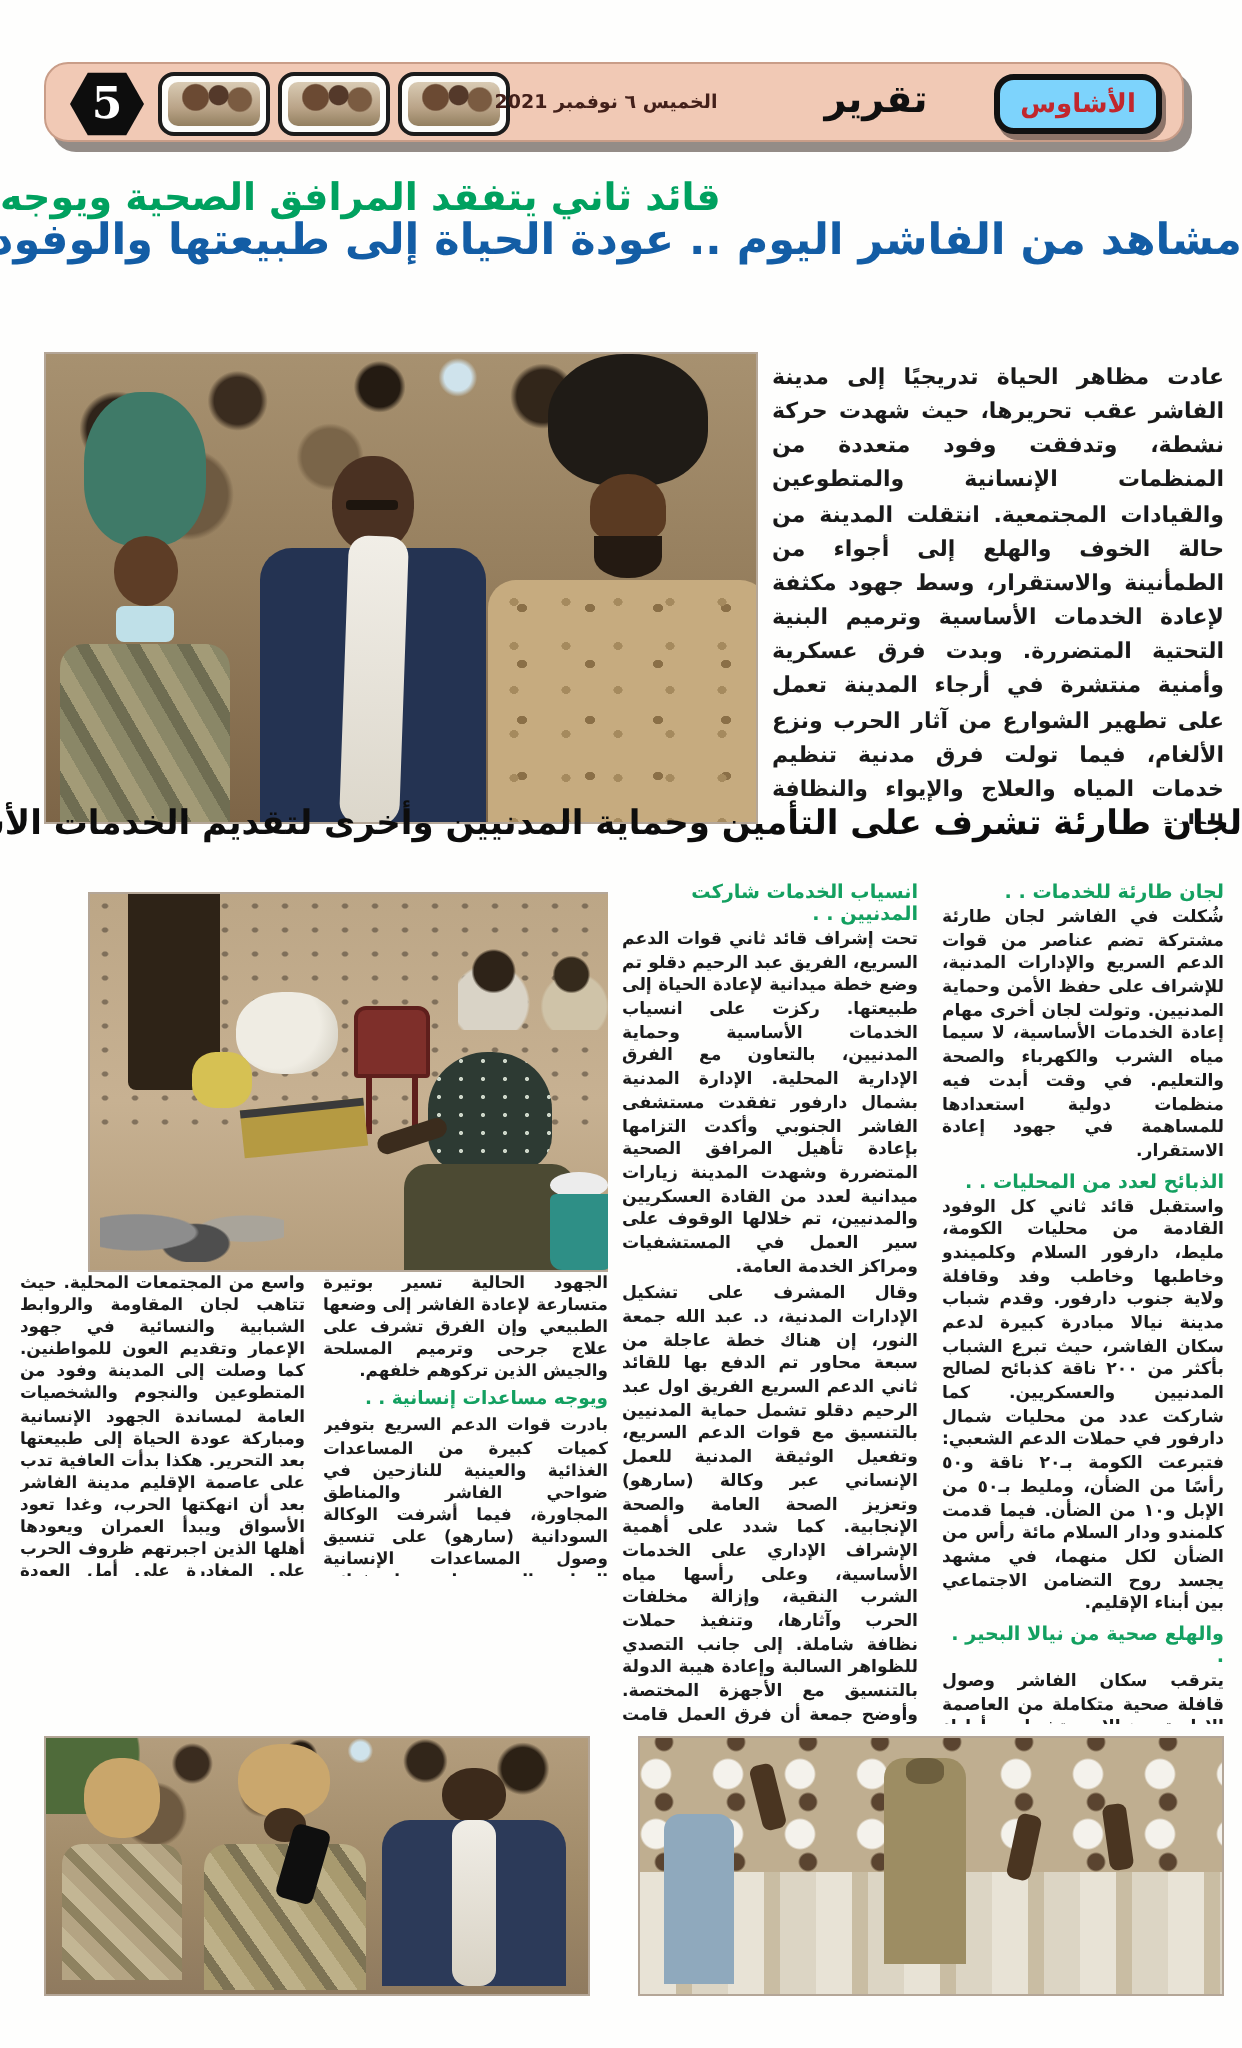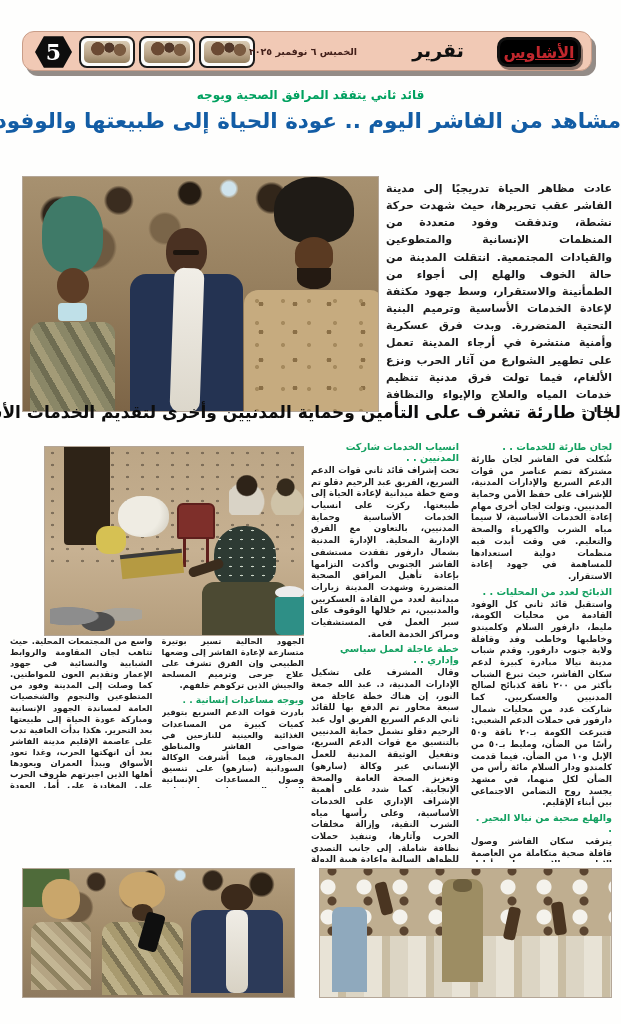--- a/index.html
+++ b/index.html
@@ -21,28 +21,28 @@
     background:
       radial-gradient(circle at 30% 35%, #6b4a33 0 18%, transparent 20%),
       radial-gradient(circle at 55% 30%, #54392a 0 16%, transparent 18%),
       radial-gradient(circle at 78% 40%, #7a5b41 0 15%, transparent 17%),
       linear-gradient(180deg,#d9cbb4 0%, #b9a387 60%, #938060 100%); }
   .t1 { left:56px; } .t2 { left:116px; } .t3 { left:176px; }
   .mast-date { position:absolute; left:212px; top:14px; width:136px; text-align:center;
     font-size:9.5px; font-weight:bold; color:#43201a; }
   .mast-section { position:absolute; left:372px; top:7px; width:86px; text-align:center;
     font-size:19px; font-weight:900; color:#101010; }
-  .mast-logo { position:absolute; right:10px; top:5px; width:84px; height:30px; background:#000000;
+  .mast-logo { position:absolute; right:10px; top:5px; width:84px; height:30px; background:#7dd3fc;
     border:3px solid #111; border-radius:10px; box-shadow:2px 3px 0 rgba(40,30,28,.5);
     display:flex; align-items:center; justify-content:center;
-    color:#c1272d; font-size:16px; font-weight:900;text-decoration:underline; }
-
-  
-  .kicker { position:absolute; top:88px; left:0; width:100%; text-align:center;
-    color:#00a15f; font-size:12px; font-weight:900; }
+    color:#c1272d; font-size:13px; font-weight:900; }
+
+  
+  .kicker { position:absolute; top:88px; left:0; width:100%; text-align:left;
+    color:#00a15f; font-size:19px; font-weight:900; }
   .headline-main { position:absolute; top:108px; left:0; width:100%; text-align:center;
     color:#135da5; font-size:21.5px; font-weight:900; white-space:nowrap; }
 
   
   .ph { position:absolute; border:1px solid #b4a697; overflow:hidden; }
   .photo-main { left:22px; top:176px; width:357px; height:236px;
     background:linear-gradient(180deg,#a79170 0%, #97805f 45%, #7d6547 100%); }
   .bgheads { position:absolute; inset:0;
     background:
       radial-gradient(circle at 10% 16%, #2f241a 0 4%, transparent 5%),
@@ -188,21 +188,21 @@
     <div class="badge5">5</div>
     <div class="thumb t1">
         <div class="tfill"></div>
       </div>
     <div class="thumb t2">
         <div class="tfill"></div>
       </div>
     <div class="thumb t3">
         <div class="tfill"></div>
       </div>
-    <div class="mast-date">الخميس ٦ نوفمبر ٢٠٢٥</div>
+    <div class="mast-date">الخميس ٦ نوفمبر 2021</div>
     <div class="mast-section">تقرير</div>
     <div class="mast-logo">الأشاوس</div>
   </header>
 
   <div class="kicker">قائد ثاني يتفقد المرافق الصحية ويوجه</div>
   <h1 class="headline-main">مشاهد من الفاشر اليوم .. عودة الحياة إلى طبيعتها والوفود تتقاطر ..</h1>
 
   <figure class="ph photo-main">
     <div class="bgheads"></div>
     <div class="fig fl">
@@ -239,21 +239,20 @@
     <p>شُكلت في الفاشر لجان طارئة مشتركة تضم عناصر من قوات الدعم السريع والإدارات المدنية، للإشراف على حفظ الأمن وحماية المدنيين. وتولت لجان أخرى مهام إعادة الخدمات الأساسية، لا سيما مياه الشرب والكهرباء والصحة والتعليم. في وقت أبدت فيه منظمات دولية استعدادها للمساهمة في جهود إعادة الاستقرار.</p>
     <div class="gsub">الذبائح لعدد من المحليات . .</div>
     <p>واستقبل قائد ثاني كل الوفود القادمة من محليات الكومة، مليط، دارفور السلام وكلميندو وخاطبها وخاطب وفد وقافلة ولاية جنوب دارفور. وقدم شباب مدينة نيالا مبادرة كبيرة لدعم سكان الفاشر، حيث تبرع الشباب بأكثر من ٢٠٠ ناقة كذبائح لصالح المدنيين والعسكريين. كما شاركت عدد من محليات شمال دارفور في حملات الدعم الشعبي: فتبرعت الكومة بـ٢٠ ناقة و٥٠ رأسًا من الضأن، ومليط بـ٥٠ من الإبل و١٠ من الضأن. فيما قدمت كلمندو ودار السلام مائة رأس من الضأن لكل منهما، في مشهد يجسد روح التضامن الاجتماعي بين أبناء الإقليم.</p>
     <div class="gsub">والهلع صحية من نيالا البحير . .</div>
     <p>يترقب سكان الفاشر وصول قافلة صحية متكاملة من العاصمة الإدارية نيالا، تشمل أطباء واختصاصيين ومساعدات طبية عاجلة للمستشفيات والمراكز الصحية. وقال مسؤولون في القطاع الصحي إن القافلة ستسهم في تعزيز الخدمات الطبية وتغطية النقص في الأدوية والمعدات بعد المعارك الأخيرة.</p>
   </div>
 
   <div class="col col-mid">
     <div class="gsub">انسياب الخدمات شاركت المدنيين . .</div>
     <p>تحت إشراف قائد ثاني قوات الدعم السريع، الفريق عبد الرحيم دقلو تم وضع خطة ميدانية لإعادة الحياة إلى طبيعتها. ركزت على انسياب الخدمات الأساسية وحماية المدنيين، بالتعاون مع الفرق الإدارية المحلية. الإدارة المدنية بشمال دارفور تفقدت مستشفى الفاشر الجنوبي وأكدت التزامها بإعادة تأهيل المرافق الصحية المتضررة وشهدت المدينة زيارات ميدانية لعدد من القادة العسكريين والمدنيين، تم خلالها الوقوف على سير العمل في المستشفيات ومراكز الخدمة العامة.</p>
-    <div class="gsub">خطة عاجلة لعمل سياسي وإداري . .</div>
     <p>وقال المشرف على تشكيل الإدارات المدنية، د. عبد الله جمعة النور، إن هناك خطة عاجلة من سبعة محاور تم الدفع بها للقائد ثاني الدعم السريع الفريق اول عبد الرحيم دقلو تشمل حماية المدنيين بالتنسيق مع قوات الدعم السريع، وتفعيل الوثيقة المدنية للعمل الإنساني عبر وكالة (سارهو) وتعزيز الصحة العامة والصحة الإنجابية. كما شدد على أهمية الإشراف الإداري على الخدمات الأساسية، وعلى رأسها مياه الشرب النقية، وإزالة مخلفات الحرب وآثارها، وتنفيذ حملات نظافة شاملة. إلى جانب التصدي للظواهر السالبة وإعادة هيبة الدولة بالتنسيق مع الأجهزة المختصة. وأوضح جمعة أن فرق العمل قامت بزيارات ميدانية للأسرى والجرحى في المستشفيات، بينها المستشفى السعودي الذي تم تجهيزه لاستقبال الحالات الحرجة، مؤكدًا أن</p>
   </div>
 
   <div class="left-section">
     <figure class="photo-ruins">
       <div class="wall-pocks"></div>
       <div class="doorway"></div>
       <div class="bundle"></div>
       <div class="sack"></div>
       <div class="chair">

